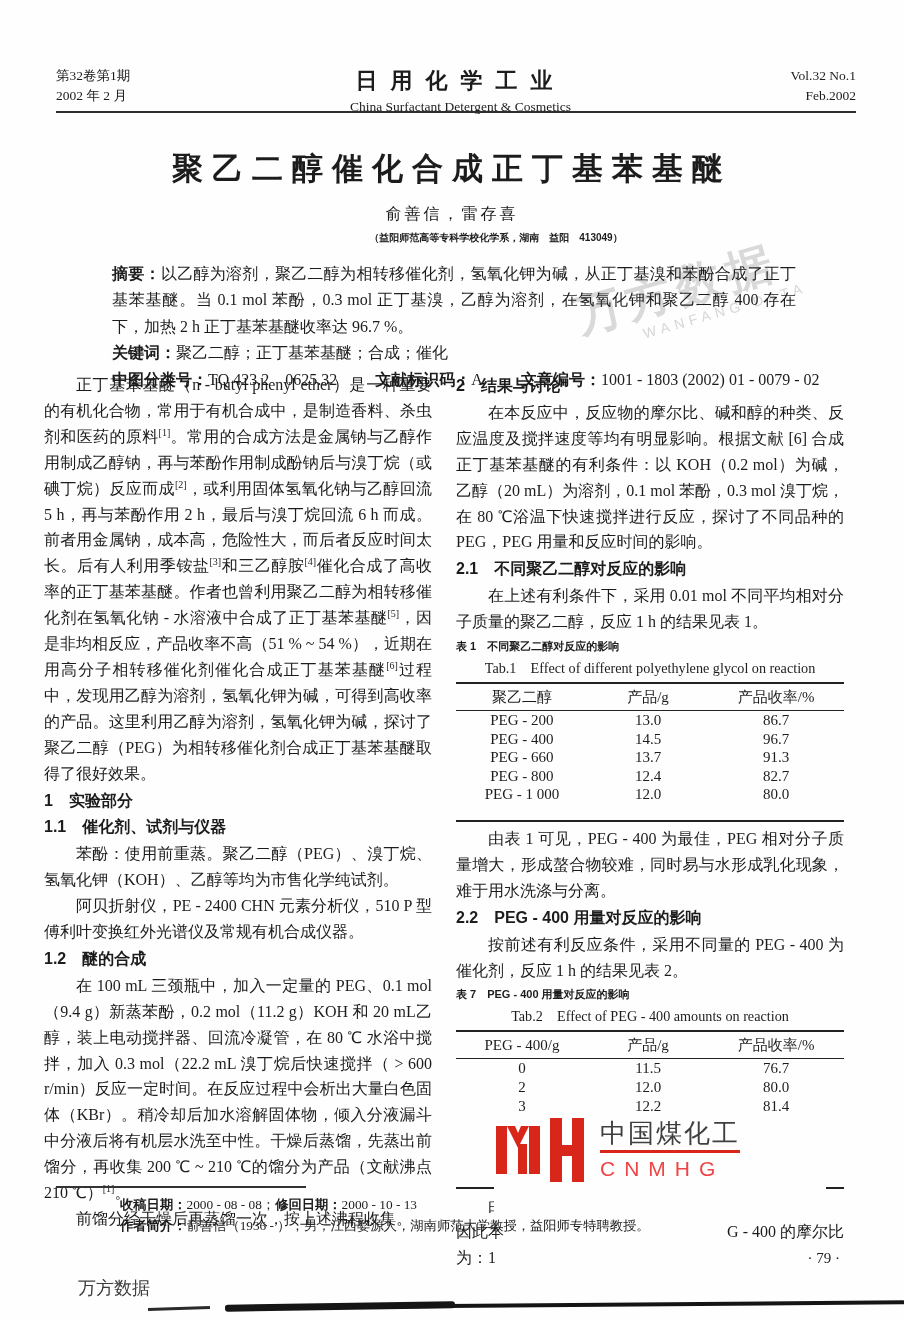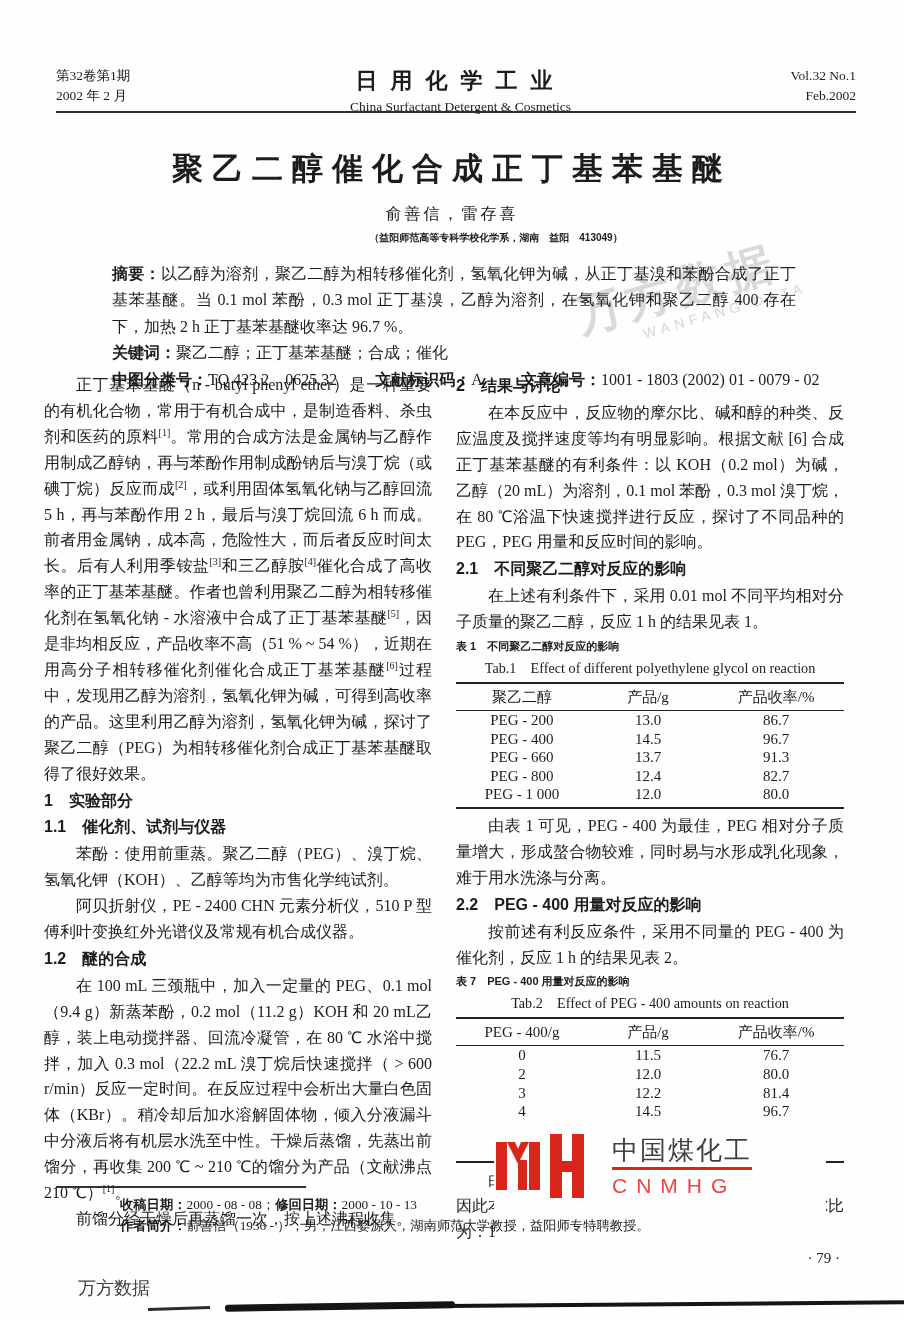--- a/index.html
+++ b/index.html
@@ -42,21 +42,21 @@
              text-indent:0; margin:1px 0; }
   
   .tbl-cap-cn { font-family:"Liberation Sans", sans-serif; font-weight:bold;
                 font-size:11px; text-align:left; line-height:22px; }
   .tbl-cap-en { font-size:14.2px; text-align:center; line-height:22px; margin-bottom:3px; }
   .tbl { border-top:2.5px solid #222; border-bottom:2.5px solid #222;
          font-size:15px; margin-bottom:4px; }
   .tbl .hrow { display:flex; border-bottom:1.5px solid #222; padding:3px 0; line-height:20px; }
   .tbl .row  { display:flex; line-height:18.6px; }
   .tbl .row:first-of-type { margin-top:2px; }
-  .tbl .row:last-of-type  { margin-bottom:3px; }
+  .tbl .row:last-of-type  { margin-bottom:16px; }
   .tbl .cell { text-align:center; }
   .tbl .cell:nth-child(1){ width:34%; }
   .tbl .cell:nth-child(2){ width:31%; }
   .tbl .cell:nth-child(3){ width:35%; }
   .frag-line { display:flex; justify-content:space-between; }
   
   .foot-rule { position:absolute; left:56px; top:1186px; width:250px;
                border-top:2px solid #333; }
   .footnote { position:absolute; left:88px; top:1194px; width:740px;
               font-size:13.3px; line-height:21px;margin-left:32px; }
@@ -66,21 +66,21 @@
   
   .wm-gray { position:absolute; left:588px; top:286px; width:330px;
              transform:rotate(-16deg); transform-origin:left bottom;
              color:rgba(168,168,168,0.42); pointer-events:none; }
   .wm-gray .wm-big { font-size:46px; font-weight:bold; letter-spacing:6px;
                      font-family:"Liberation Sans", sans-serif; }
   .wm-gray .wm-sub { font-size:14px; letter-spacing:5px; margin-top:-6px;
                      font-family:"Liberation Sans", sans-serif;
                      color:rgba(175,175,175,0.5); padding-left:60px; }
   .wm-red { position:absolute; left:494px; top:1118px; width:332px; height:96px;
-            background:#fefefe; display:flex; align-items:center; gap:26px; }
+            background:#fefefe; display:flex; align-items:flex-start; gap:14px; }
   .wm-red-text .cn { font-size:26px; color:#3f3f3f; letter-spacing:2px;
                      font-family:"Liberation Sans", sans-serif; line-height:30px; }
   .wm-red-text .ul { height:3px; margin-top:2px; }
   .wm-red-text .en { font-size:21px; color:#ef4444; letter-spacing:9px;
                      font-family:"Liberation Sans", sans-serif; margin-top:4px; }
   
   .smudge-a { position:absolute; left:225px; top:1303px; width:680px; height:4px;
               background:#151515; transform:rotate(-0.45deg); border-radius:2px; }
   .smudge-b { position:absolute; left:225px; top:1303px; width:230px; height:7px;
               background:#151515; transform:rotate(-0.9deg); border-radius:3px; }

